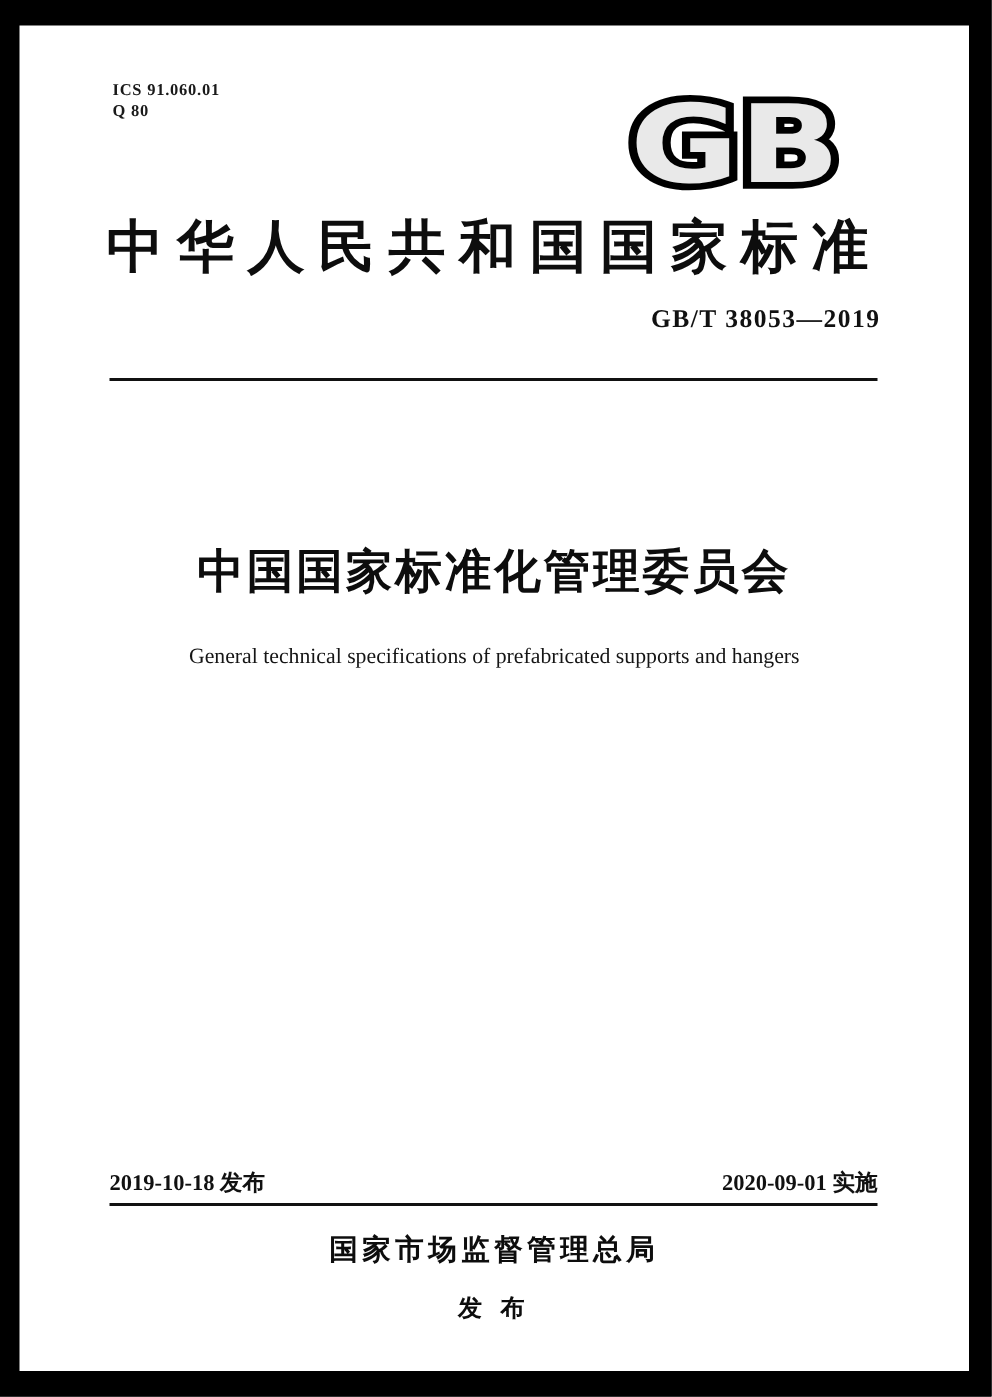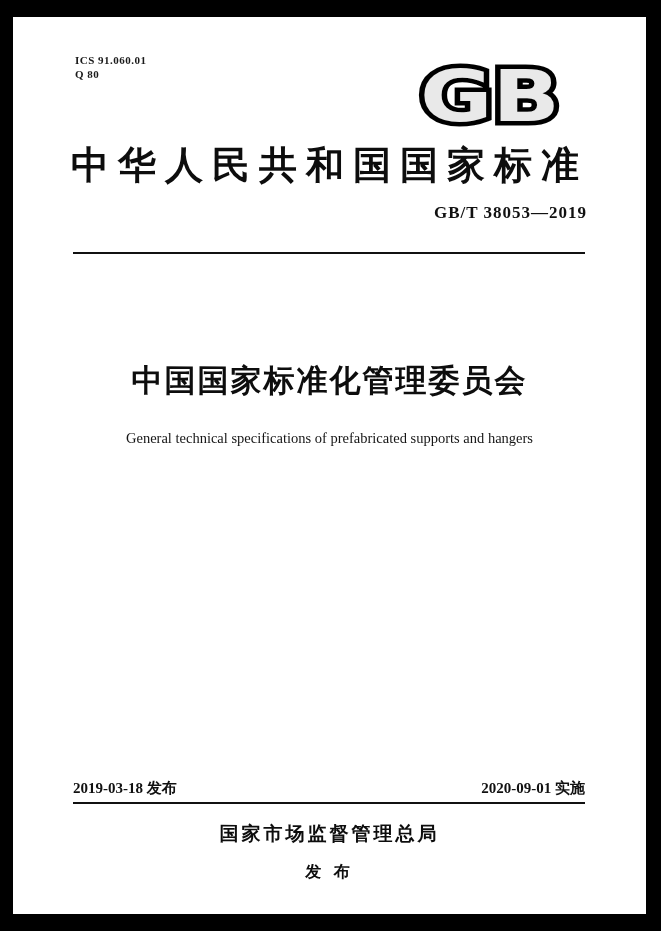--- a/index.html
+++ b/index.html
@@ -166,21 +166,21 @@
 
     <div class="std-number">GB/T 38053—2019</div>
 
     <div class="rule rule-top"></div>
 
     <div class="cn-title">中国国家标准化管理委员会</div>
 
     <div class="en-title">General technical specifications of prefabricated supports and hangers</div>
 
     <div class="dates-row">
-      <span>2019-03-18 发布</span>
+      <span>2019-10-18 发布</span>
       <span>2020-09-01 实施</span>
     </div>
 
     <div class="rule rule-bottom"></div>
 
     <div class="orgs-row">
       <div class="org-lines">
         <div class="org-line-1">国家市场监督管理总局</div>
       </div>
       <div class="publish-label">发 布</div>

